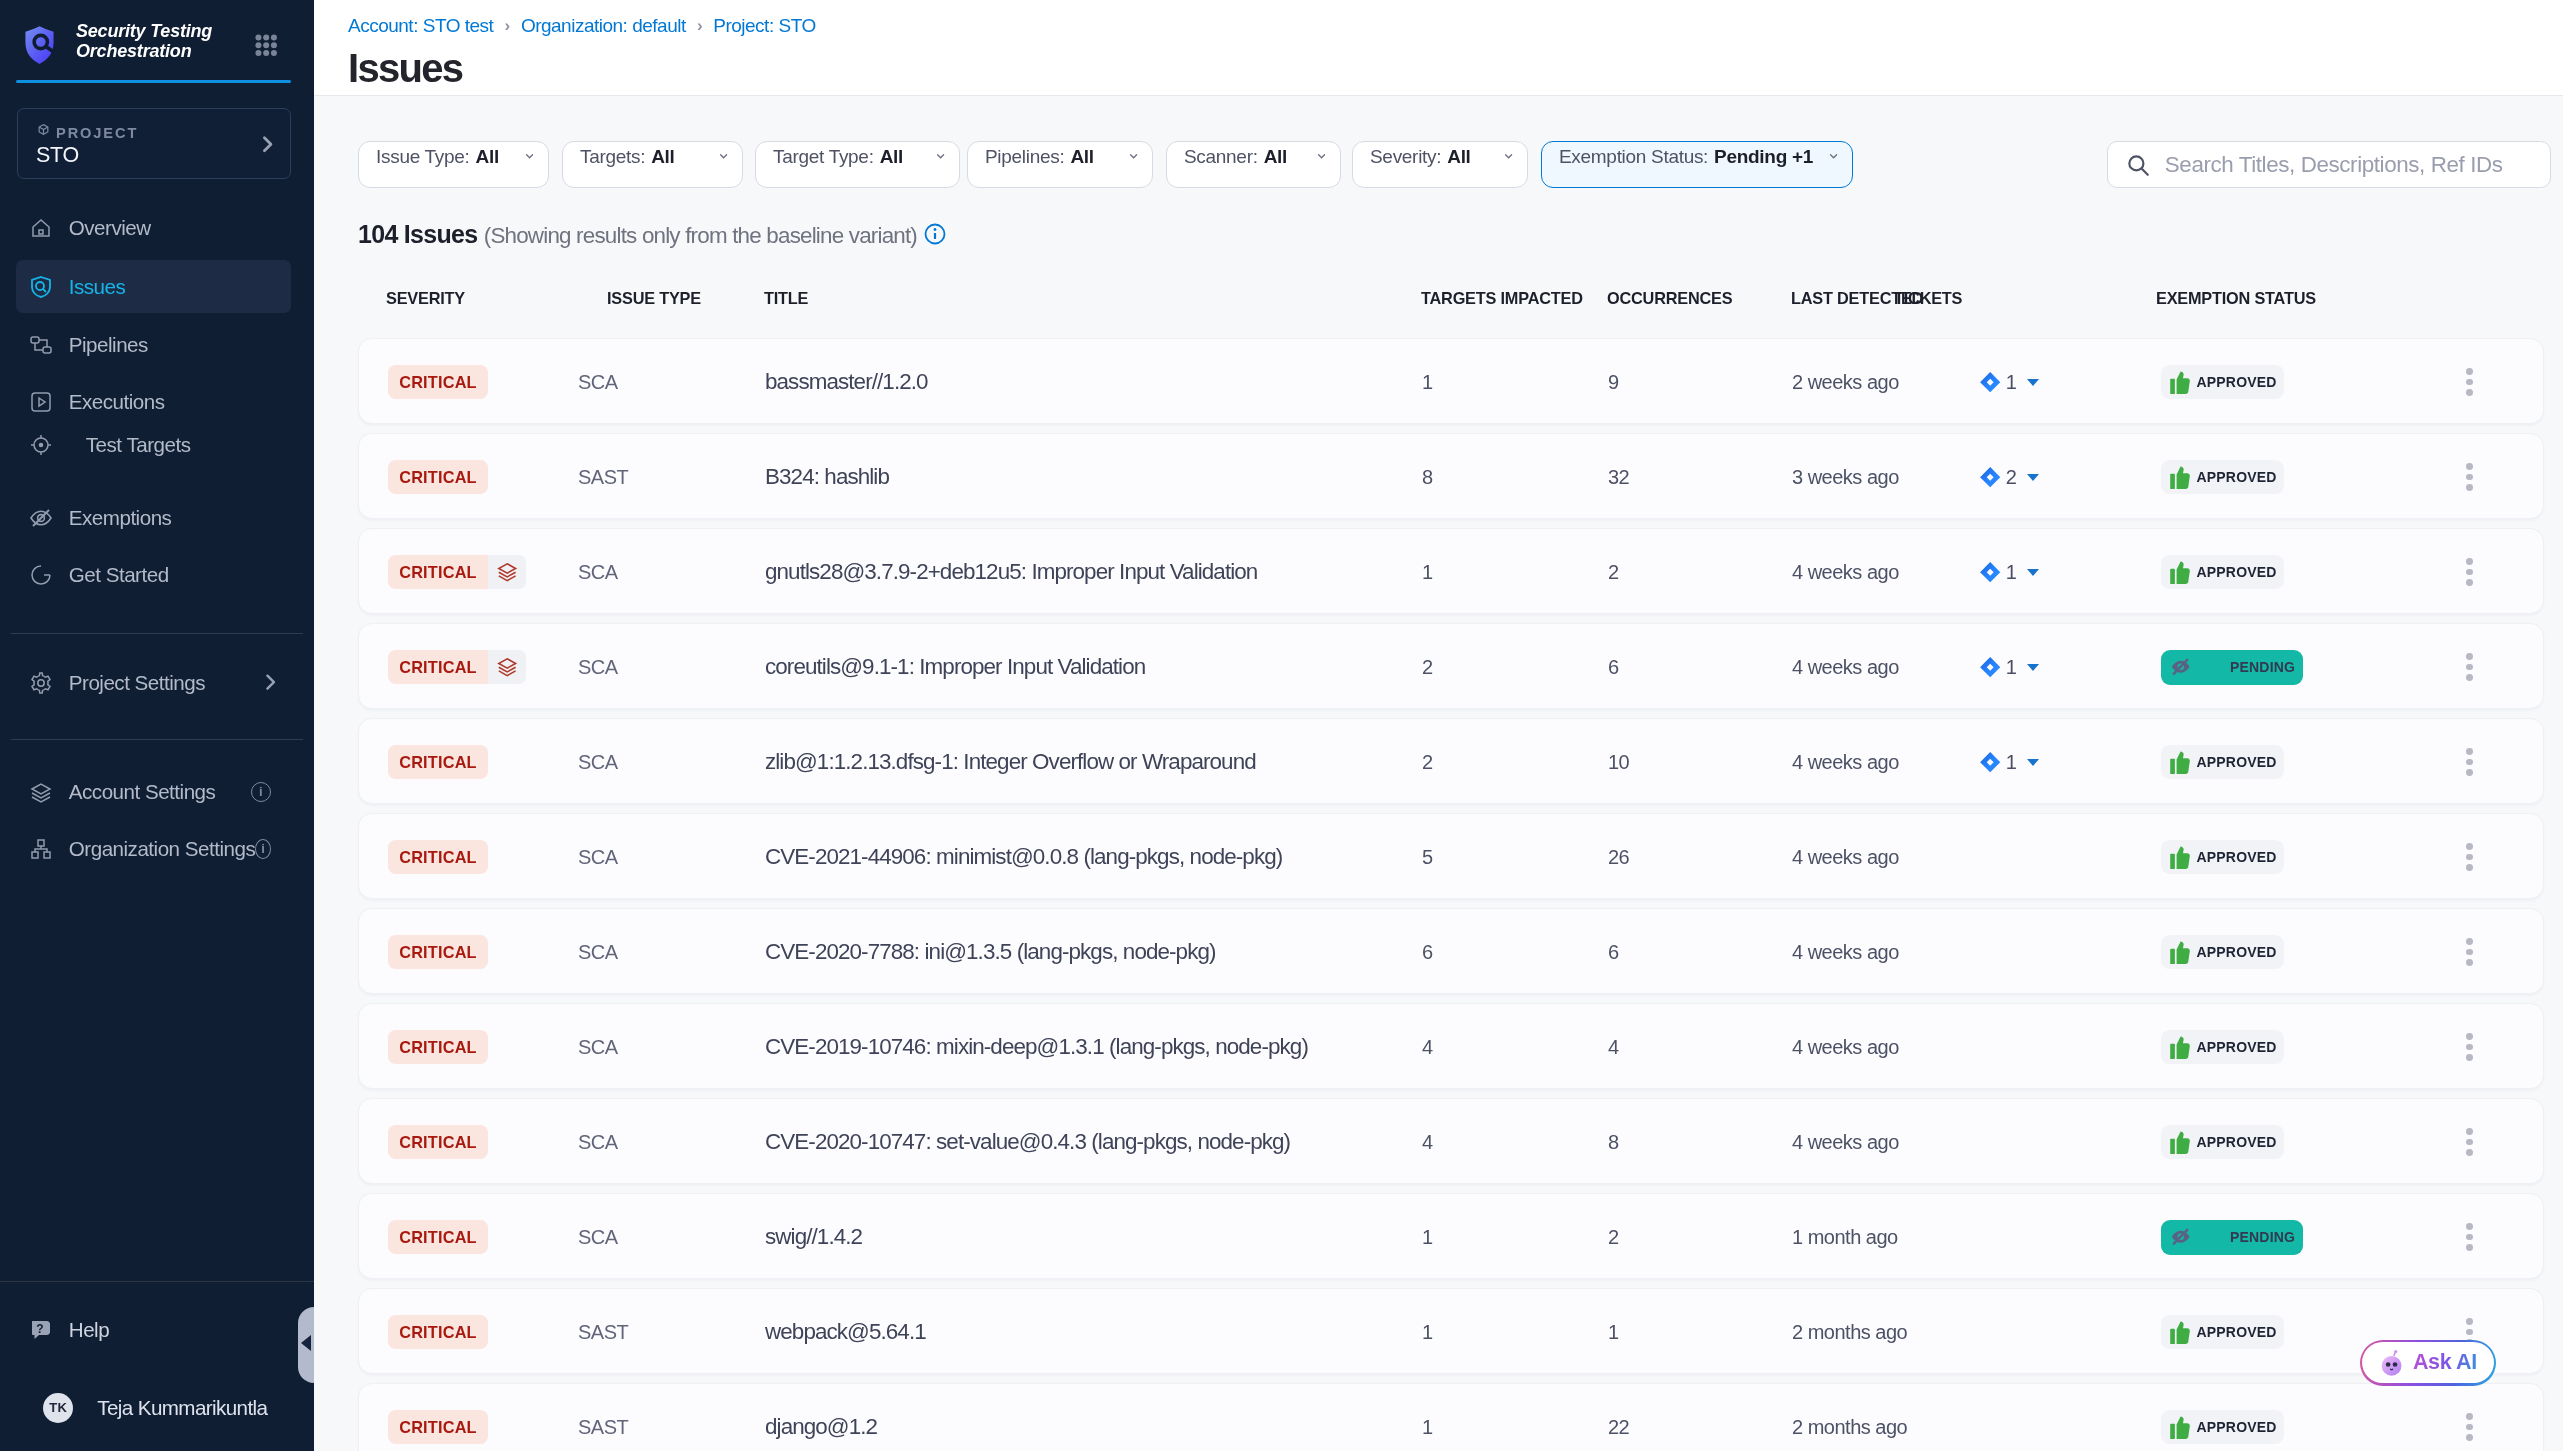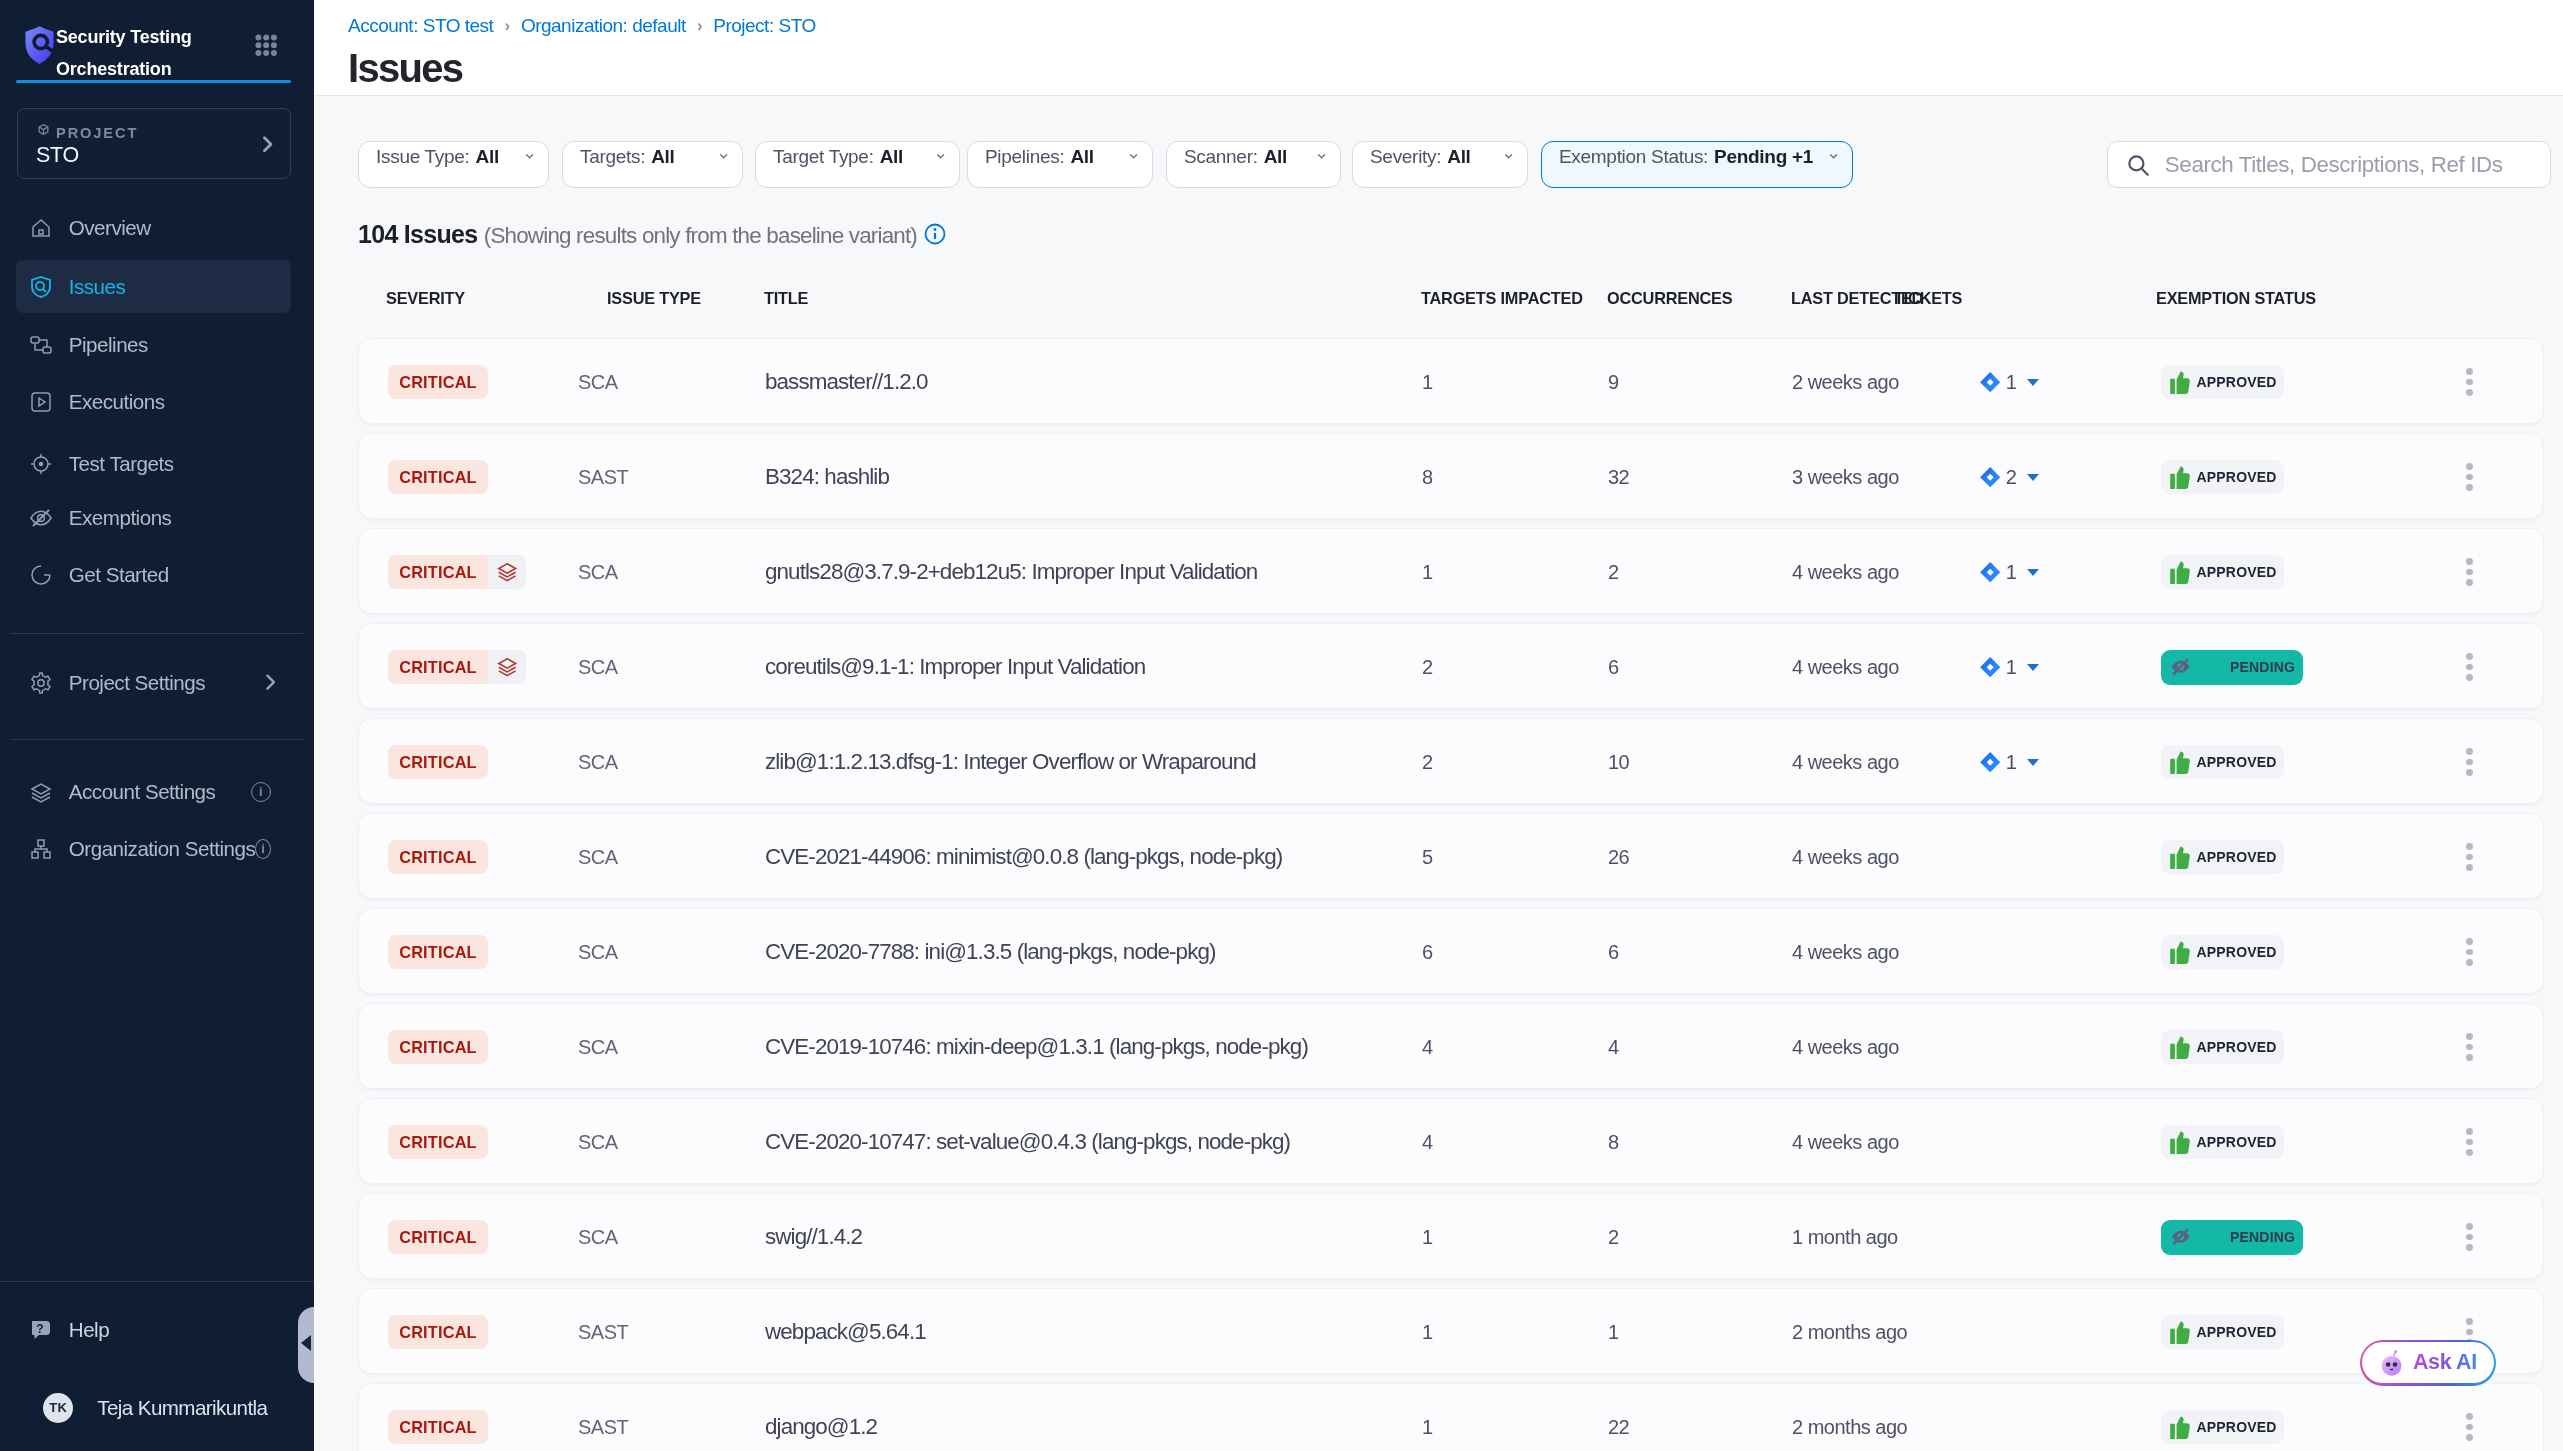--- a/index.html
+++ b/index.html
@@ -2,21 +2,21 @@
 <html style="font-size:13.8px"><head>
 <meta charset="utf-8">
 <style>
 * { margin:0; padding:0; box-sizing:border-box; }
 html,body { width:2563px; height:1452px; overflow:hidden; font-family:"Liberation Sans", sans-serif; background:#f7f8fa; }
 .page { position:relative; width:2563px; height:1452px; }
 
 
 .sidebar { position:absolute; left:0; top:0; width:314px; height:1452px; background:#0f1e33; }
 .sb-logo { position:absolute; left:23px; top:25px; width:33px; height:40px; }
-.sb-title { position:absolute; left:56px; top:20.6px; width:155px; color:#fff; font-size:18px; font-weight:bold; line-height:32px; letter-spacing:-0.2px;}
+.sb-title { position:absolute; left:76px; top:20.6px; width:155px; color:#fff; font-size:18px; font-weight:bold; line-height:20px; letter-spacing:-0.2px;font-style:italic;}
 .sb-grid { position:absolute; left:255px; top:34px; }
 .sb-blueline { position:absolute; left:16.3px; top:80px; width:275px; height:3.4px; background:#0d8fe2; border-radius:1.7px;}
 .projbox { position:absolute; left:17px; top:108px; width:274px; height:71px; background:#111f36; border:1.3px solid #2c3e59; border-radius:6.9px; }
 .projbox .plabel { position:absolute; left:38px; top:15.5px; font-size:14.6px; font-weight:bold; letter-spacing:1.9px; color:#7e89a0; }
 .projbox .pcube { position:absolute; left:19px; top:13.8px; }
 .projbox .pname { position:absolute; left:18px; top:34px; font-size:21.5px; letter-spacing:-0.3px; color:#f2f5fa; }
 .projbox .pchev { position:absolute; right:12px; top:24px; }
 
 .nav { position:absolute; left:0; top:200px; width:314px; }
 .nav-item { position:absolute; left:16.3px; width:275px; height:53px; border-radius:6.9px; display:flex; align-items:center; }
@@ -154,21 +154,21 @@
           </svg>
         <div class="nlabel">Pipelines</div>
       </div>
       <div class="nav-item" style="top:175px;">
         <svg class="nicon" viewBox="0 0 24 24" fill="none" stroke="#939bae" stroke-width="1.5">
             <rect x="3" y="3" width="18" height="18" rx="3"></rect>
             <path d="M10 8 L16 12 L10 16 Z"></path>
           </svg>
         <div class="nlabel">Executions</div>
       </div>
-      <div class="nav-item" style="top:237px;">
+      <div class="nav-item" style="top:218px;gap:17px;">
         <svg class="nicon" viewBox="0 0 24 24" fill="none" stroke="#939bae" stroke-width="1.5">
             <circle cx="12" cy="12" r="7"></circle>
             <circle cx="12" cy="12" r="1.5" fill="#9aa2b5"></circle>
             <path d="M12 2 V5 M12 19 V22 M2 12 H5 M19 12 H22"></path>
           </svg>
         <div class="nlabel">Test Targets</div>
       </div>
       <div class="nav-item" style="top:291px;">
         <svg class="nicon" viewBox="0 0 24 24" fill="none" stroke="#939bae" stroke-width="1.6">
             <path d="M2 12 C5 7.3 8.7 5.2 12 5.2 C15.3 5.2 19 7.3 22 12 C19 16.7 15.3 18.8 12 18.8 C8.7 18.8 5 16.7 2 12 Z"></path>

